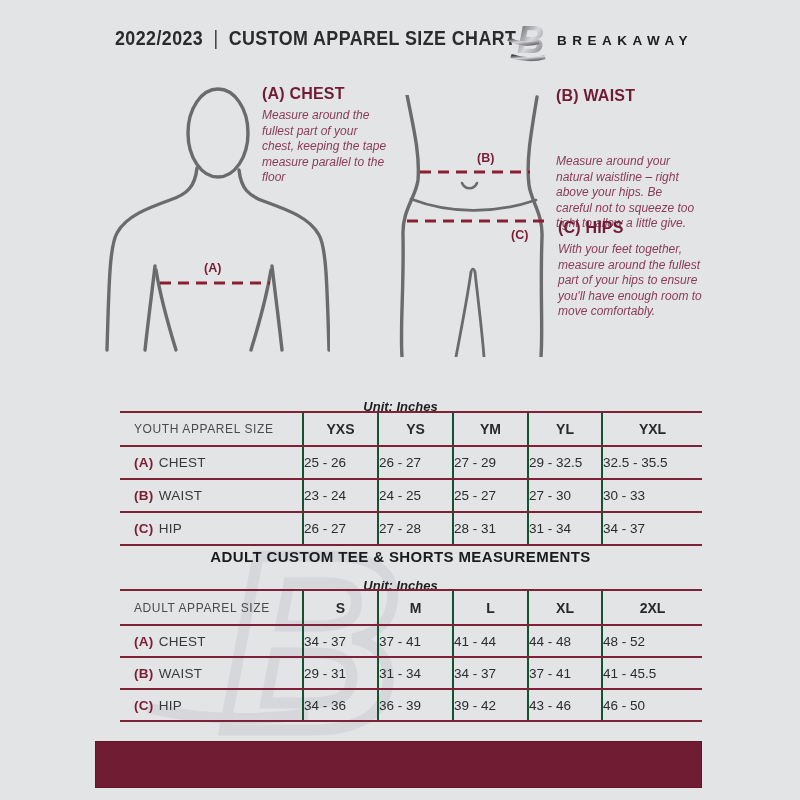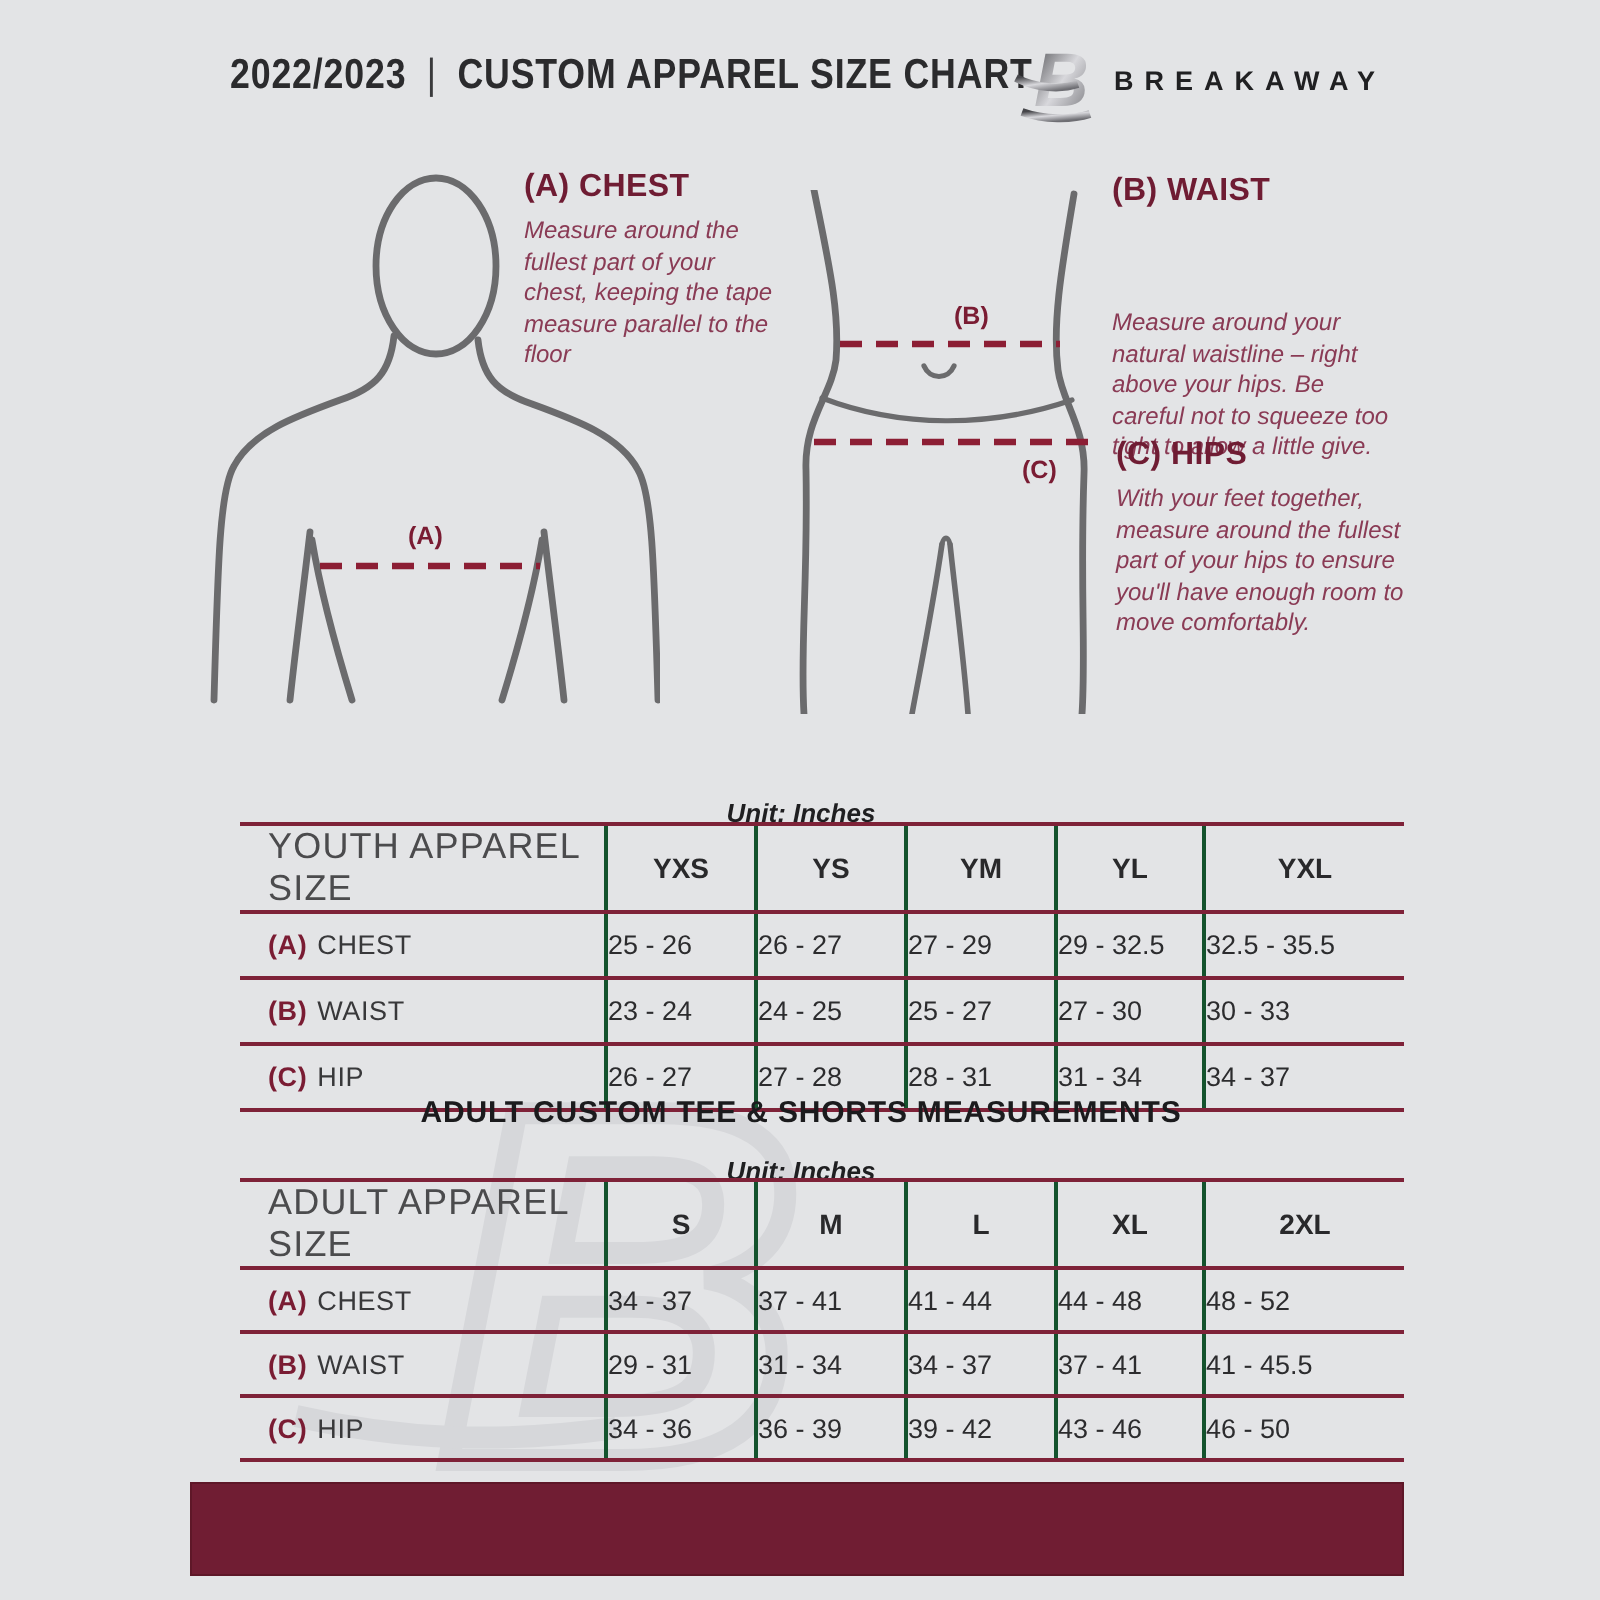--- a/index.html
+++ b/index.html
@@ -28,21 +28,21 @@
 
   
   .size-table{position:absolute;left:120px;border-collapse:collapse;table-layout:fixed;width:582px;z-index:2;}
   .size-table td{padding:0;height:31px;vertical-align:middle;}
   .size-table.adult td{height:30px;}
   .size-table tr.head td{height:32px;}
   .size-table.adult tr.head td{height:33px;}
   .size-table tr:first-child td{border-top:2px solid #7e2238;}
   .size-table td{border-bottom:2px solid #7e2238;}
   .size-table td + td{border-left:2px solid #14532d;}
-  .cell-corner{font-size:18px;color:#4b4b4d;letter-spacing:.6px;padding-left:14px !important;}
+  .cell-corner{font-size:12px;color:#4b4b4d;letter-spacing:.6px;padding-left:14px !important;}
   .cell-size{font-size:14px;font-weight:bold;color:#29292b;text-align:center;}
   .cell-label{padding-left:14px !important;font-size:13.5px;color:#38383a;letter-spacing:.3px;}
   .cell-label .pfx{font-weight:bold;color:#7a1c33;margin-right:5px;}
   .cell-val{font-size:13.5px;color:#2c2c2e;text-align:left;}
 
   
   .footer-bar{position:absolute;left:95px;top:741px;width:607px;height:47px;background:#701d33;border:1px solid #5e1728;box-sizing:border-box;z-index:2;}
 
   svg text{font-family:"Liberation Sans",sans-serif;}
 </style>

